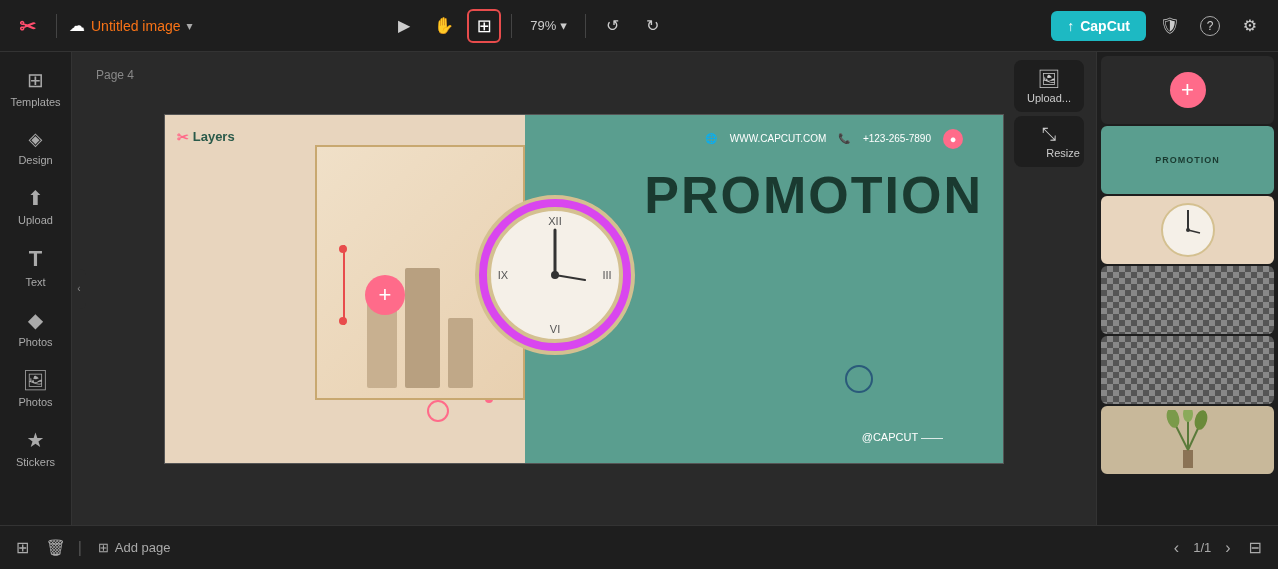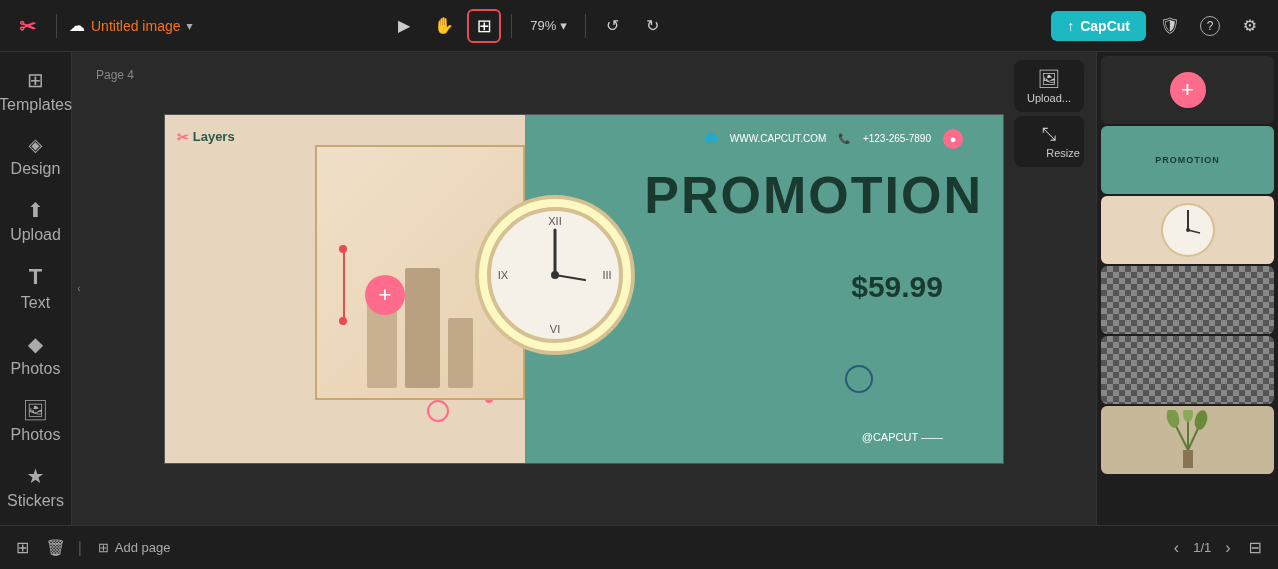--- a/index.html
+++ b/index.html
@@ -97,21 +97,21 @@
       flex-direction: column;
       align-items: center;
       gap: 4px;
       padding: 8px 4px;
       border-radius: 8px;
       cursor: pointer;
       width: 64px;
       color: #aaa;
     }
     .sidebar-item .icon { font-size: 20px; }
-    .sidebar-item .label { font-size: 16px; }
+    .sidebar-item .label { font-size: 11px; }
 
     
     .canvas-area {
       flex: 1;
       background: #2a2a2a;
       position: relative;
       display: flex;
       flex-direction: column;
       overflow: hidden;
     }
@@ -315,21 +315,21 @@
       background: linear-gradient(135deg, #f0e0c8, #e8d0b0);
       border: 2px solid #c8a870;
       overflow: hidden;
     }
     
     .design-clock {
       position: absolute;
       left: 310px; top: 80px;
       width: 160px; height: 160px;
       border-radius: 50%;
-      background: #fef9c3;
+      background: #d946ef;
       border: 4px solid #d4c090;
       display: flex; align-items: center; justify-content: center;
       font-size: 28px;
     }
     
     .design-add-btn {
       position: absolute;
       left: 200px; top: 160px;
       width: 40px; height: 40px;
       border-radius: 50%;
@@ -506,23 +506,20 @@
         <span>WWW.CAPCUT.COM</span>
         <span>📞</span>
         <span>+123-265-7890</span>
         <span style="background:#ff6b8a;border-radius:50%;width:20px;height:20px;display:inline-flex;align-items:center;justify-content:center;font-size:11px;color:#fff;">●</span>
       </div>
 
       <div class="design-promotion-text">
         <span>PROMOTION</span>
       </div>
 
-      <div class="design-price">
-        <span>$59.99</span>
-      </div>
 
 
       <div class="design-capcut-tag">
         <span>@CAPCUT ——</span>
       </div>
 
       <div class="design-circle-outline" style="left:175px;top:110px;width:30px;height:30px;"></div>
       <div class="design-circle-outline" style="left:262px;top:285px;width:22px;height:22px;"></div>
       <div class="design-circle-outline-dark" style="right:130px;top:250px;width:28px;height:28px;"></div>
       <div class="design-dot-pink" style="left:320px;bottom:60px;width:8px;height:8px;"></div>

